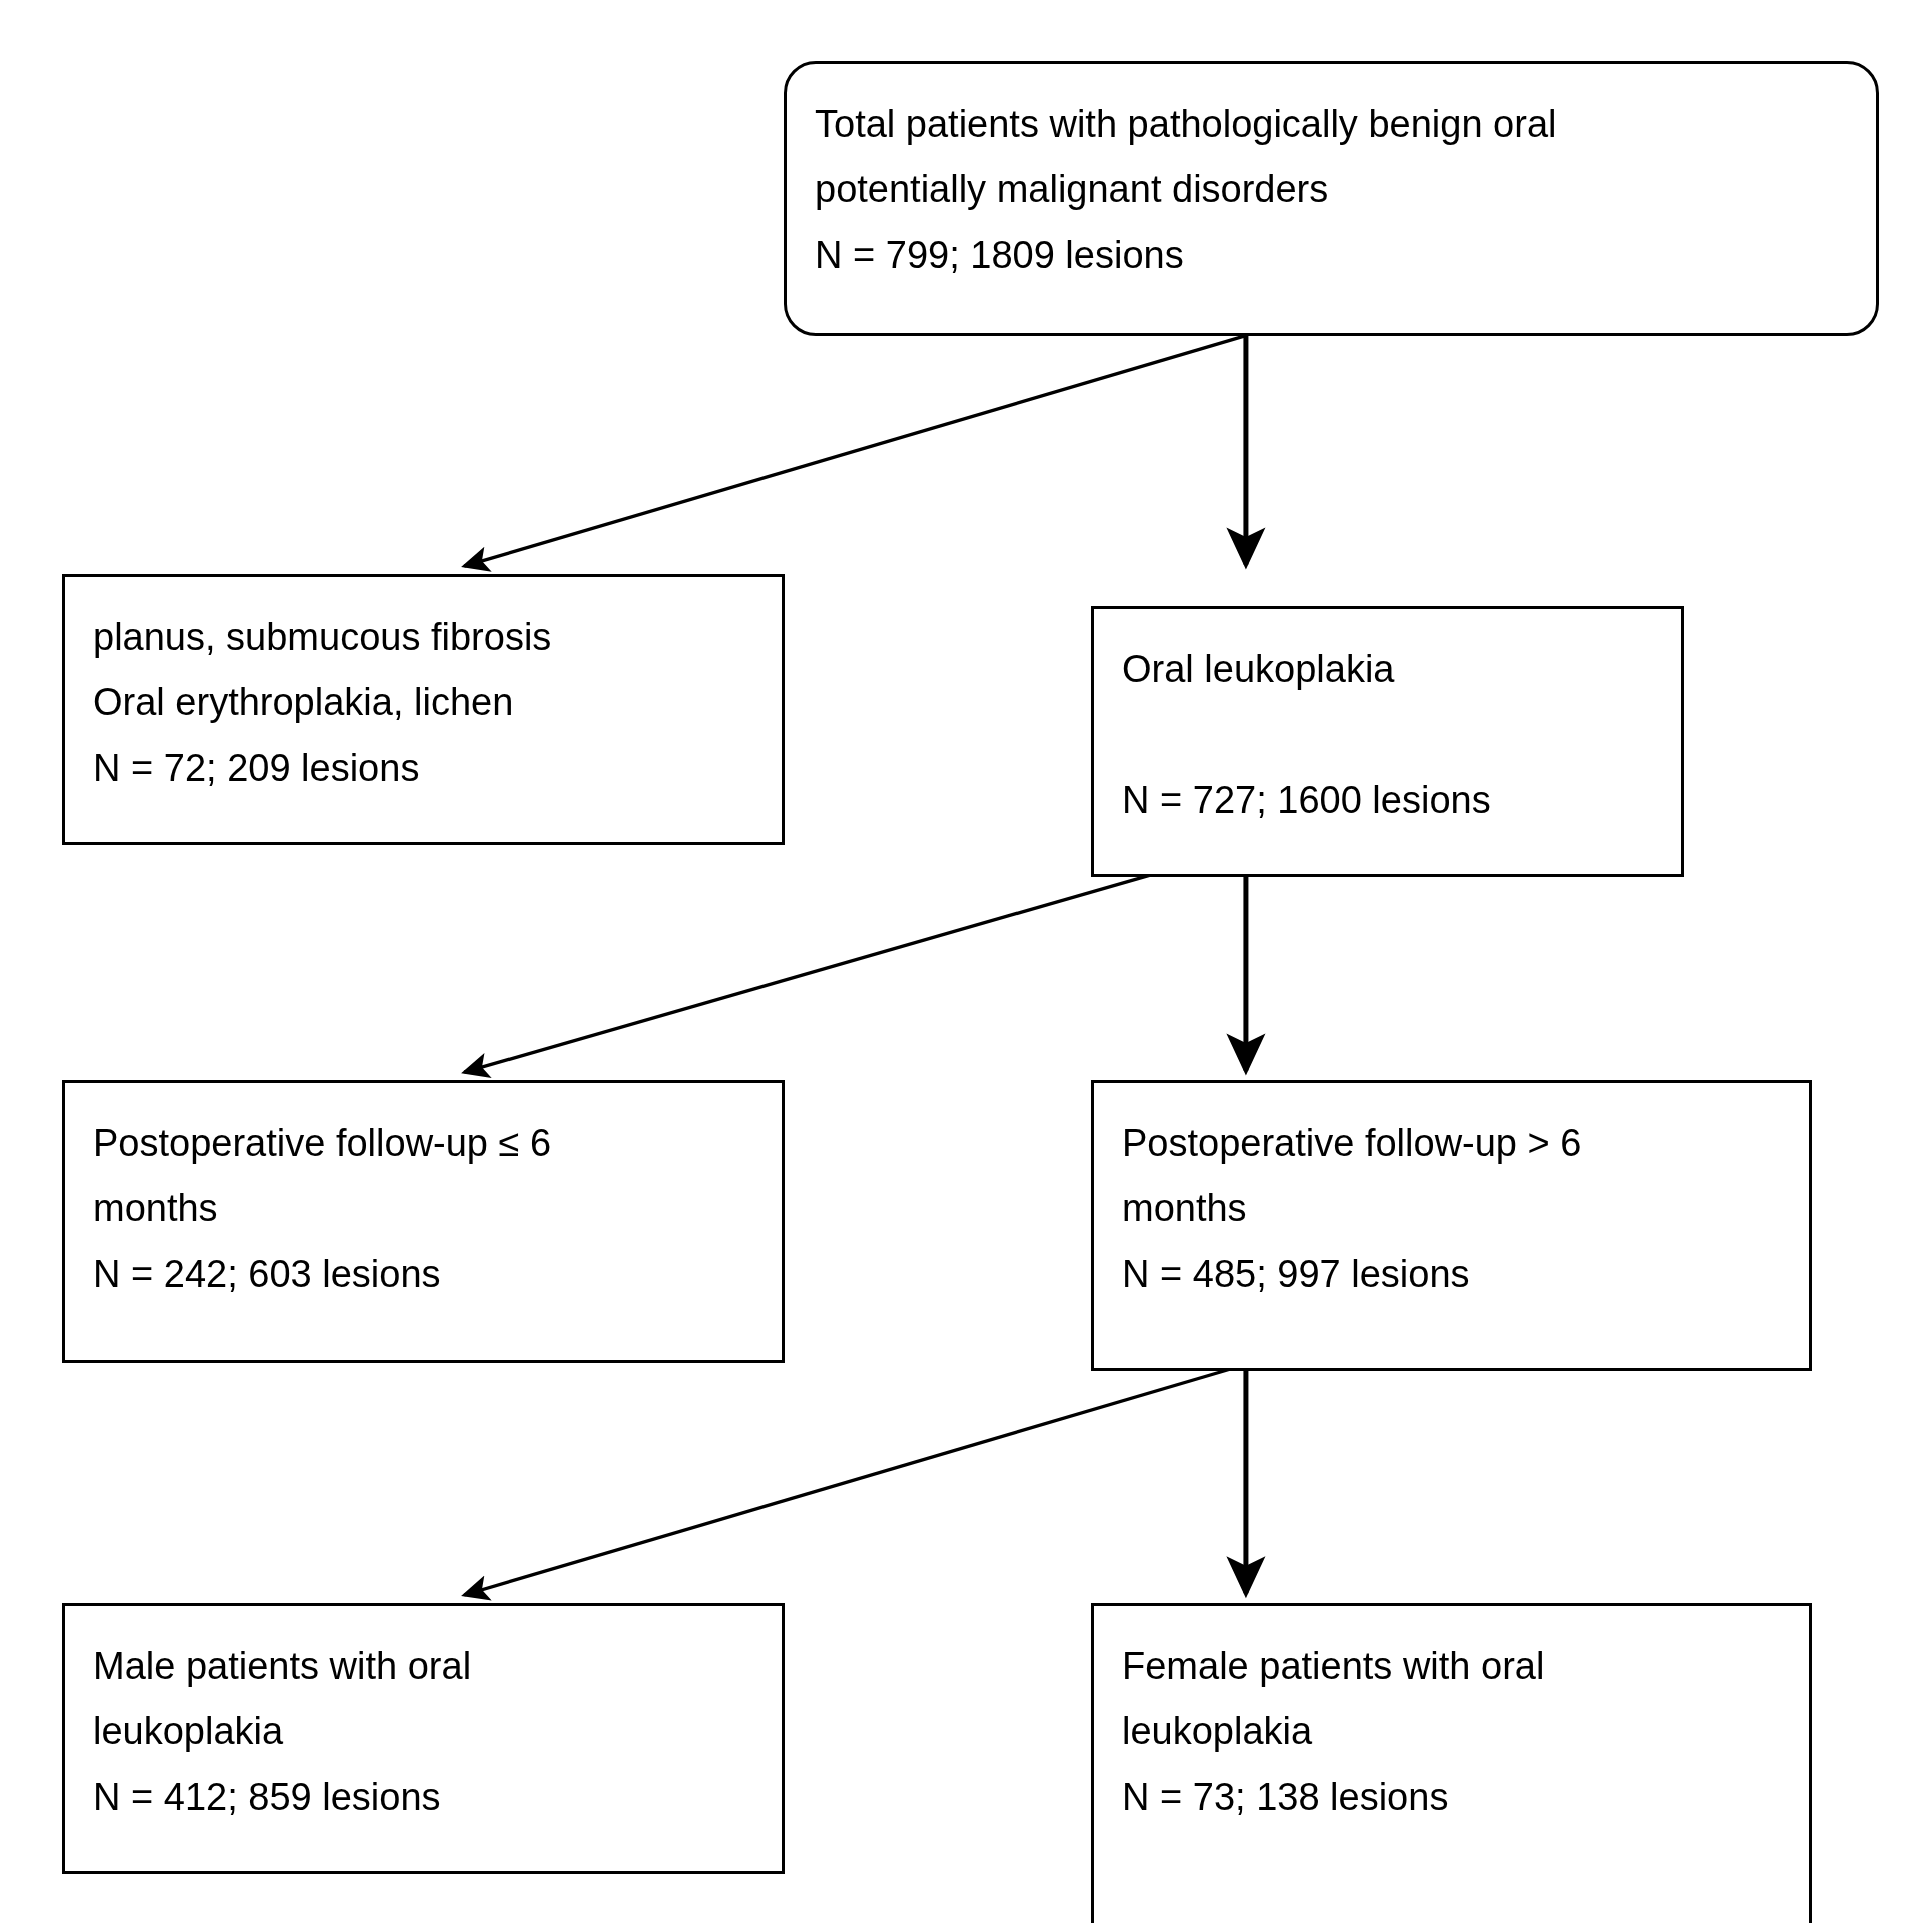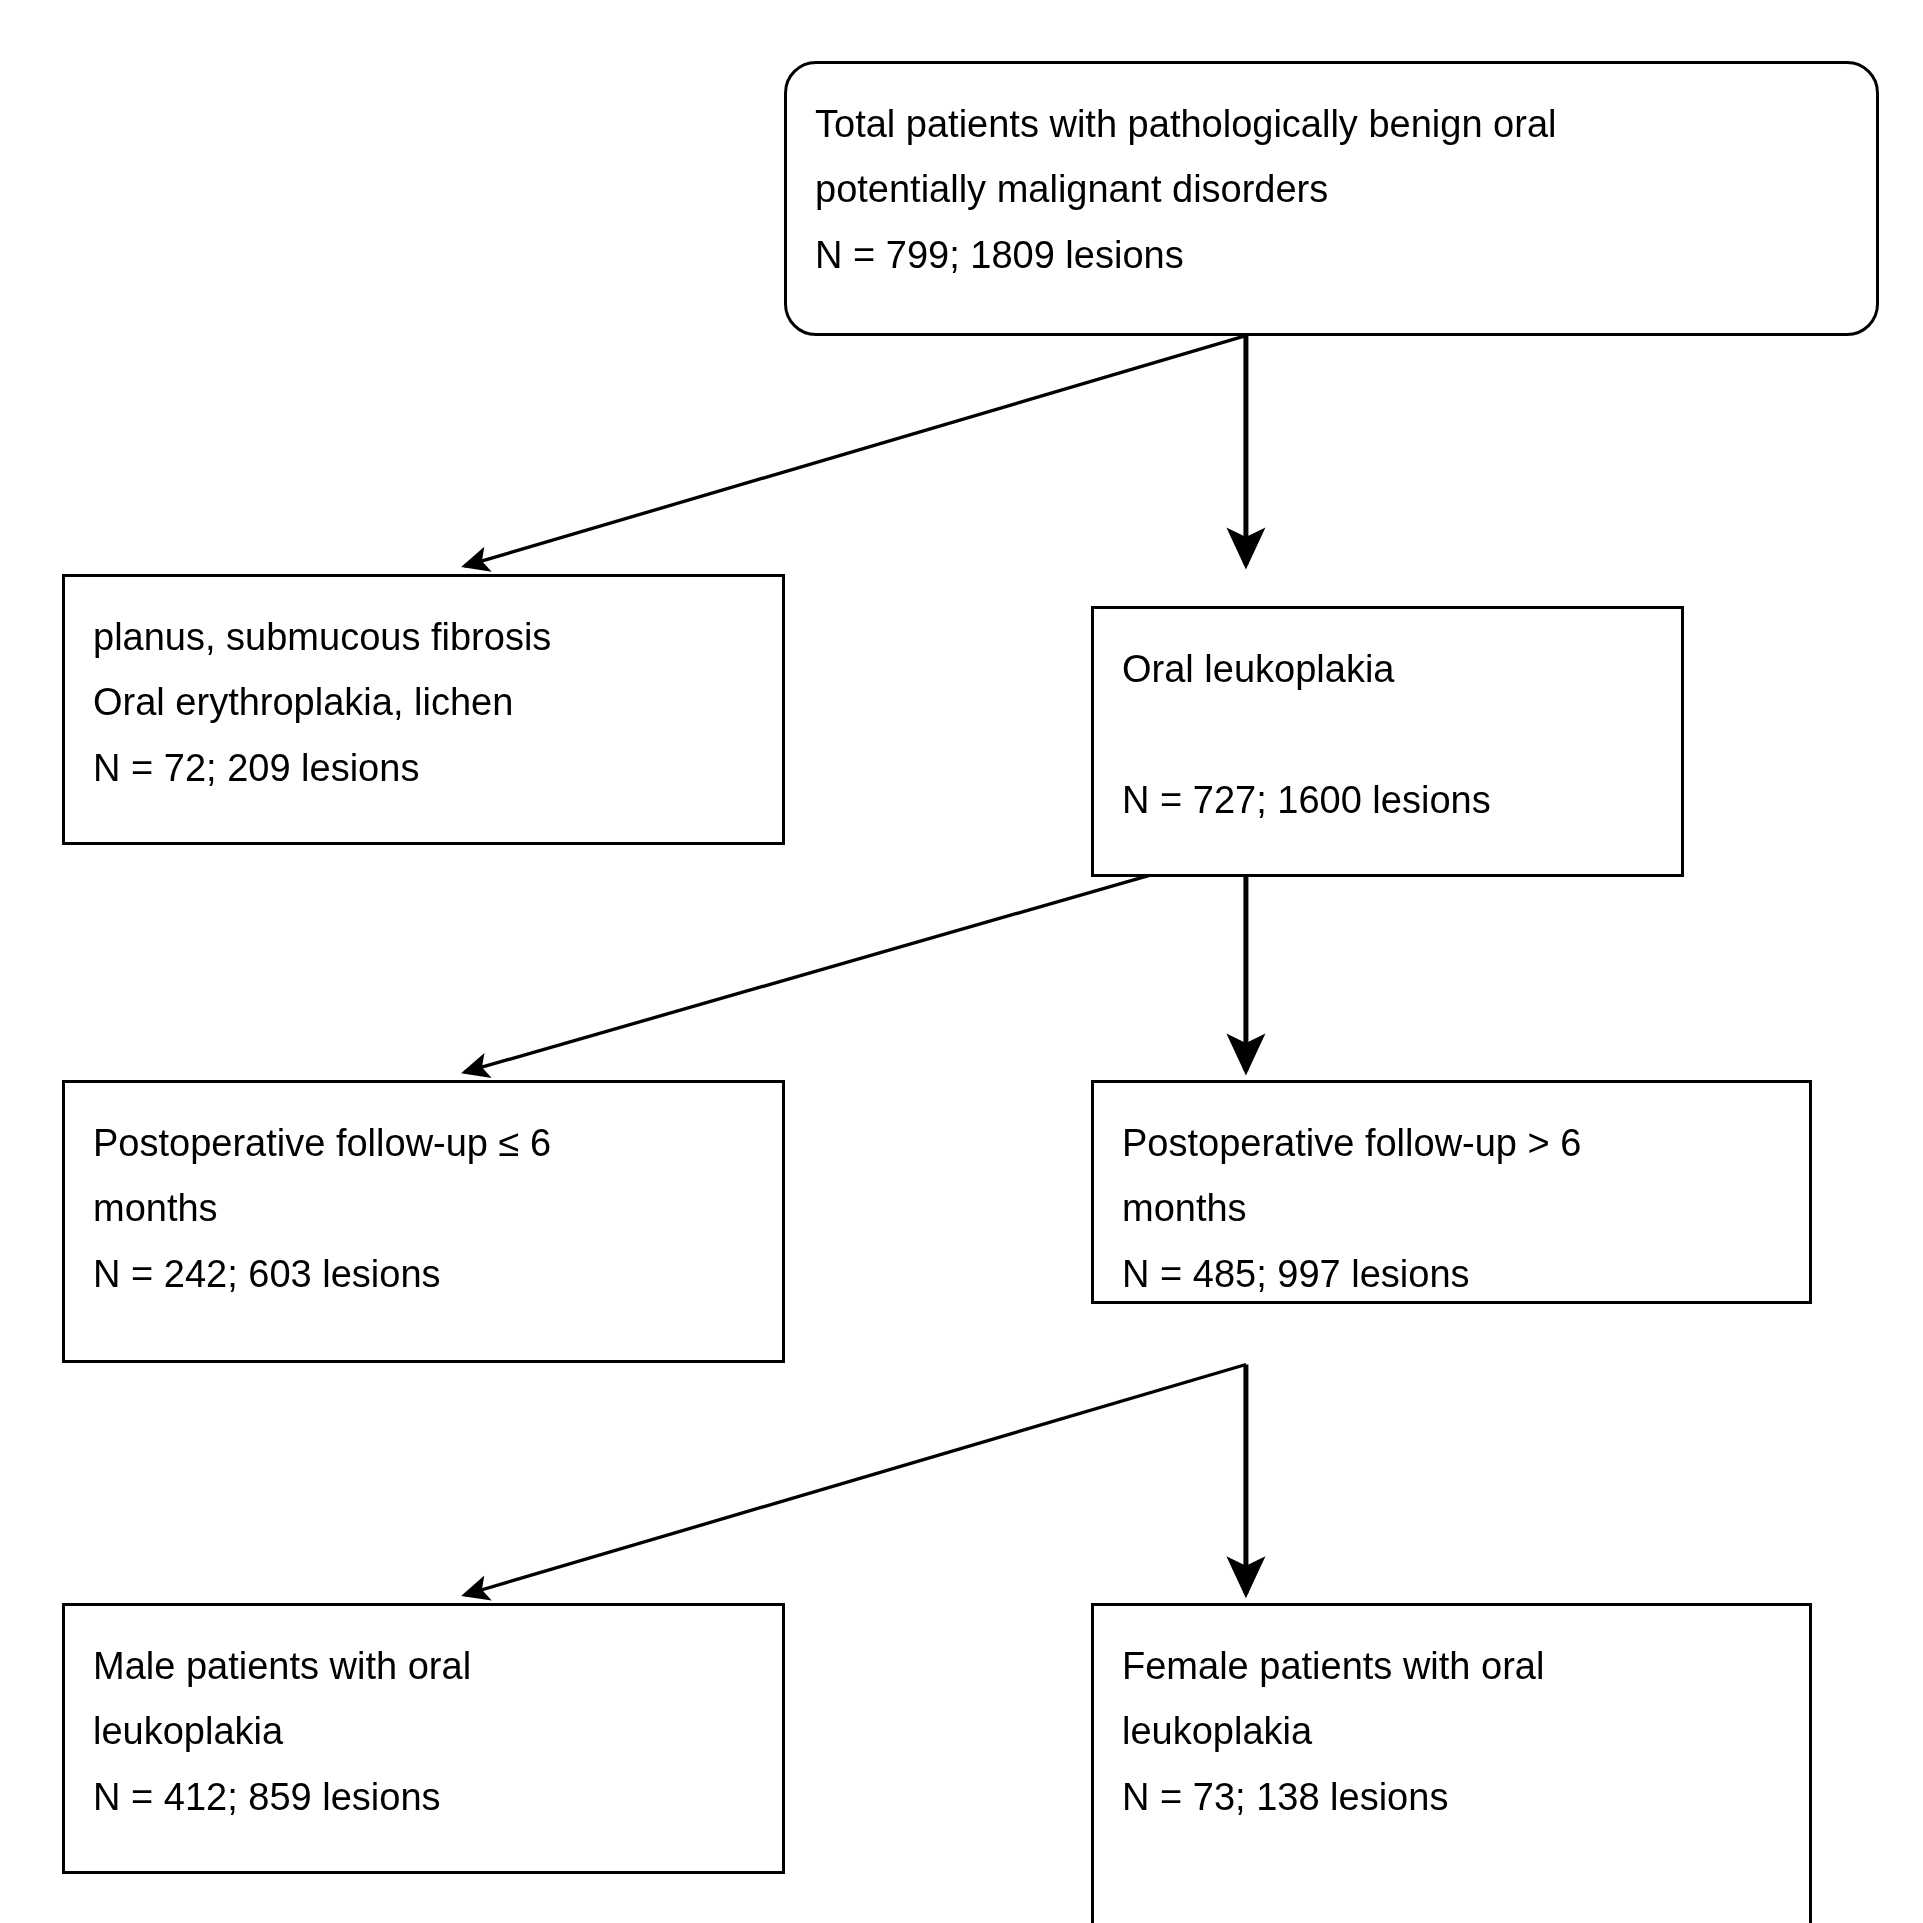--- a/index.html
+++ b/index.html
@@ -83,21 +83,21 @@
     <span class="flow-line blank">&nbsp;</span>
     <span class="flow-line">N = 727; 1600 lesions</span>
   </div>
 
   <div class="flow-box" style="left:62px; top:1080px; width:723px; height:283px;">
     <span class="flow-line">Postoperative follow-up ≤ 6</span>
     <span class="flow-line">months</span>
     <span class="flow-line">N = 242; 603 lesions</span>
   </div>
 
-  <div class="flow-box" style="left:1091px; top:1080px; width:721px; height:224px;">
+  <div class="flow-box" style="left:1091px; top:1080px; width:721px; height:291px;">
     <span class="flow-line">Postoperative follow-up &gt; 6</span>
     <span class="flow-line">months</span>
     <span class="flow-line">N = 485; 997 lesions</span>
   </div>
 
   <div class="flow-box" style="left:62px; top:1603px; width:723px; height:271px;">
     <span class="flow-line">Male patients with oral</span>
     <span class="flow-line">leukoplakia</span>
     <span class="flow-line">N = 412; 859 lesions</span>
   </div>

